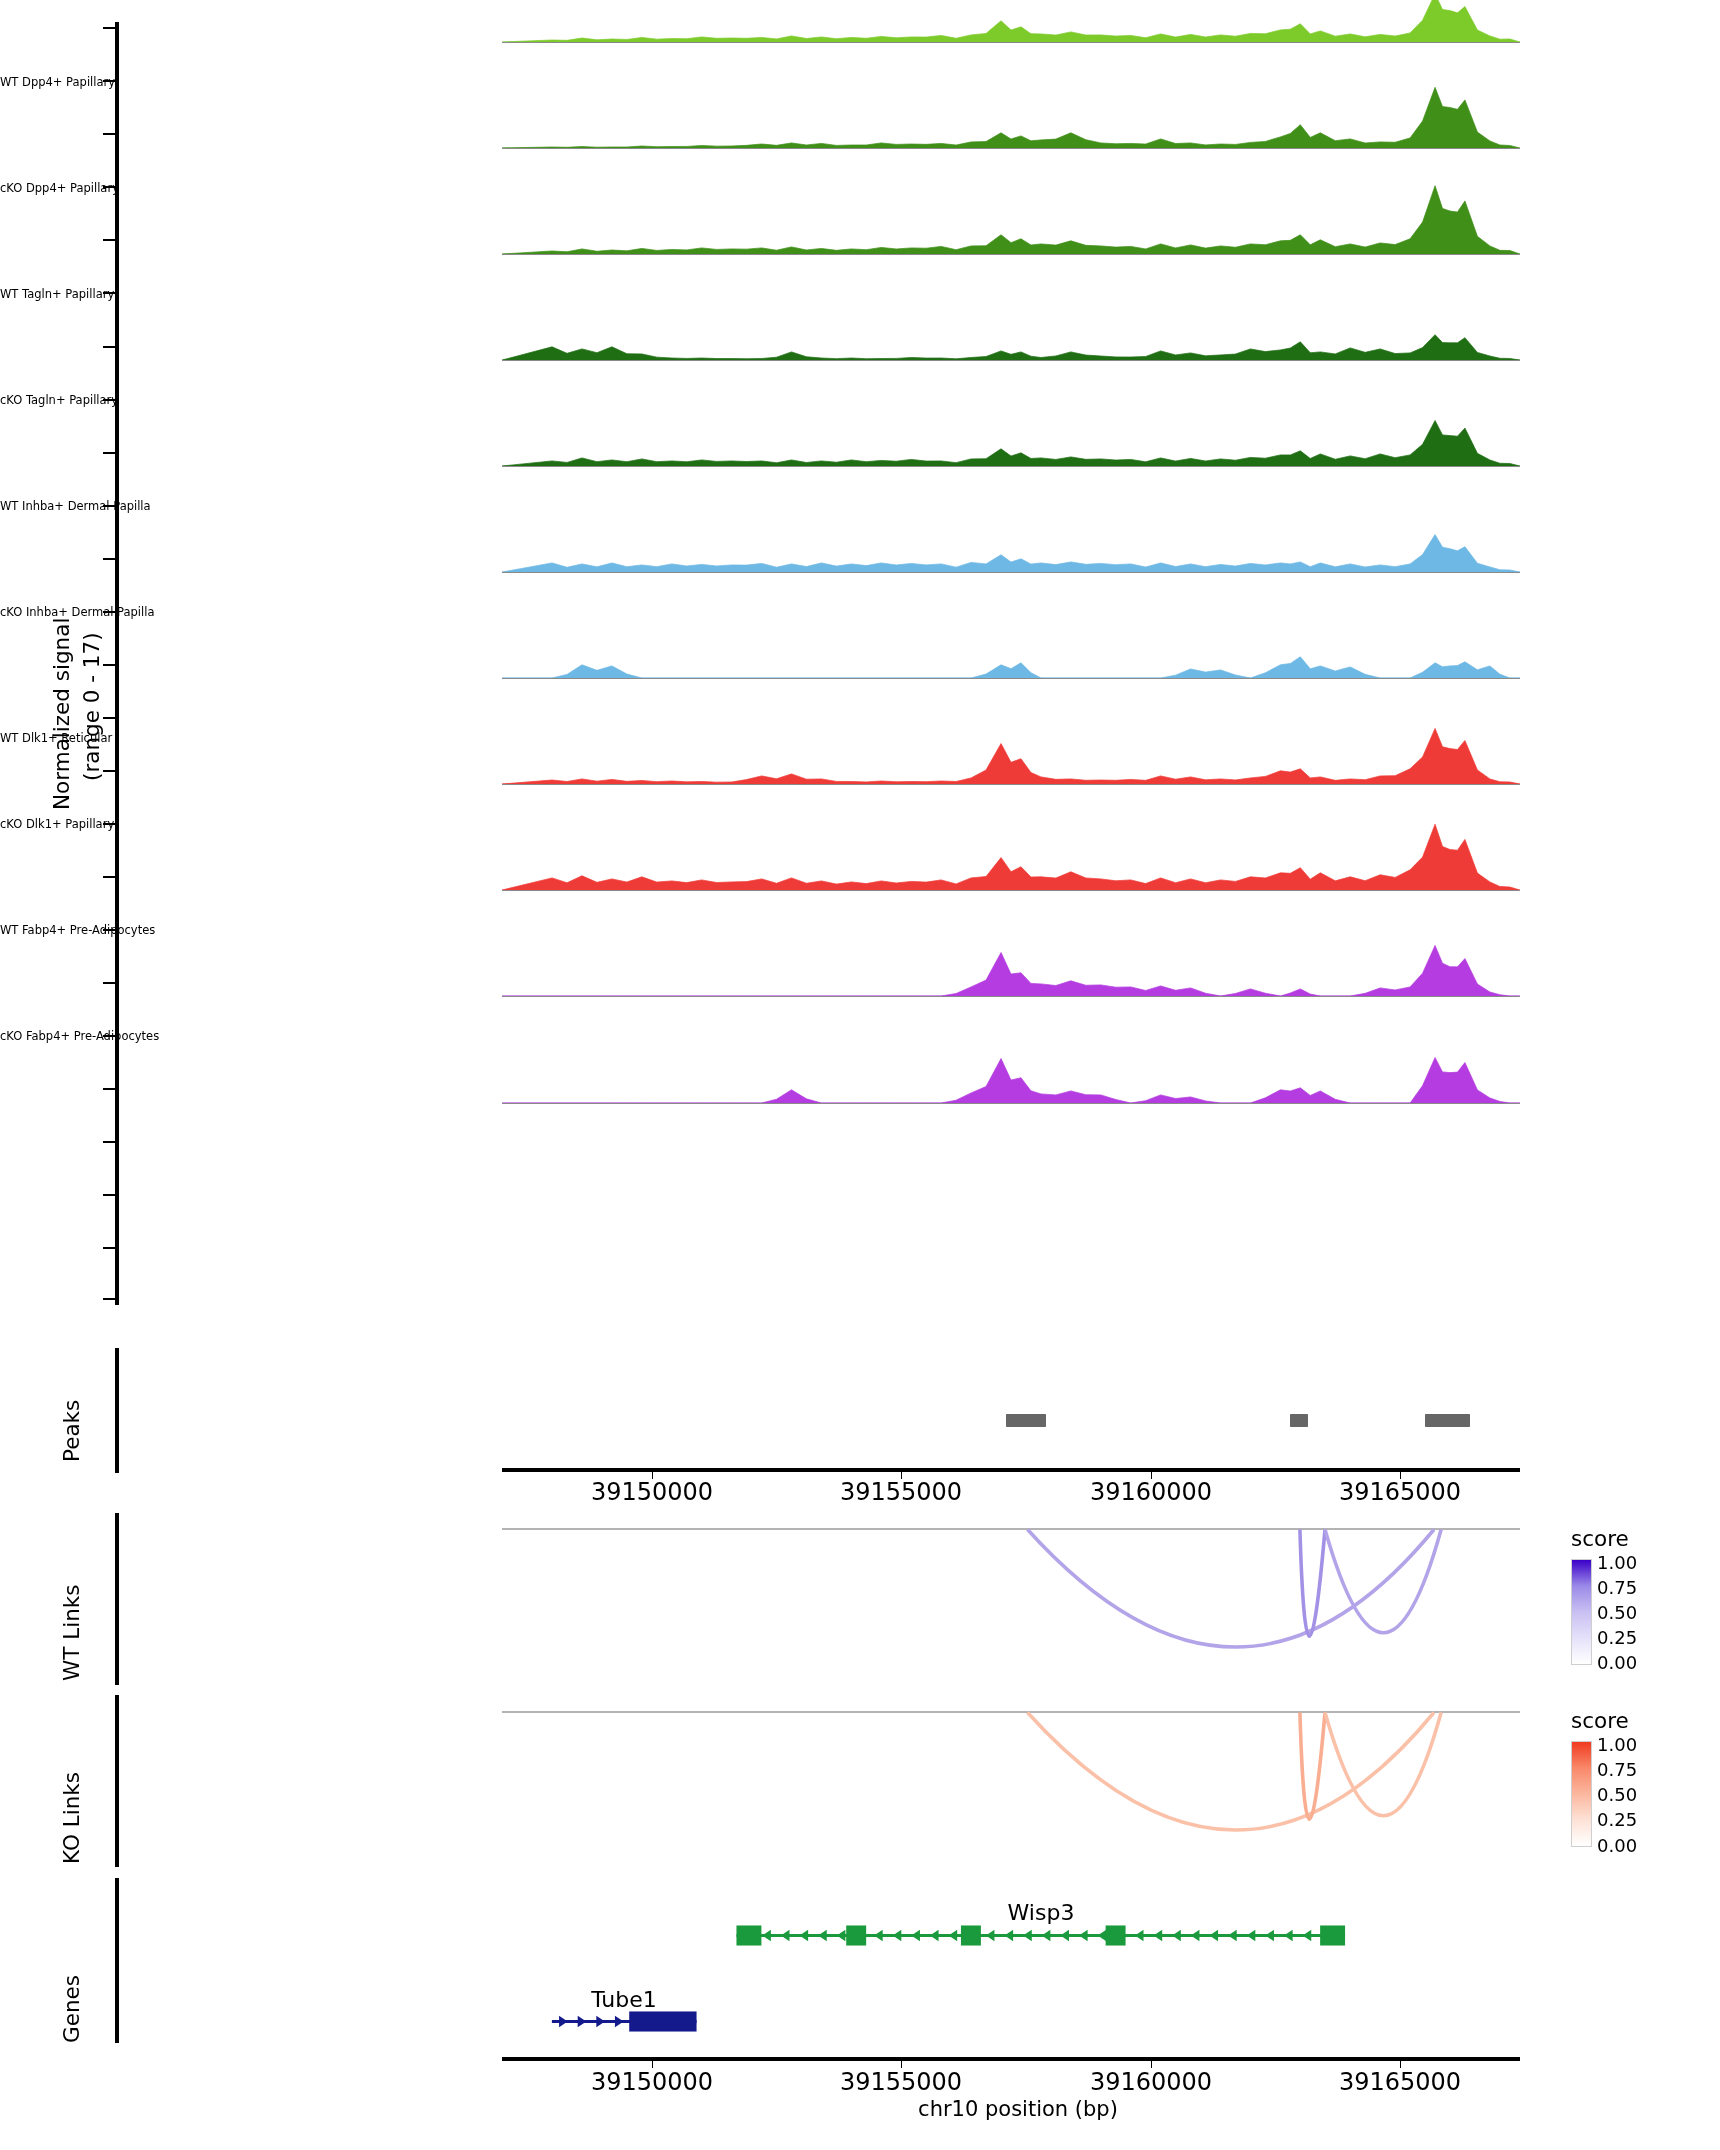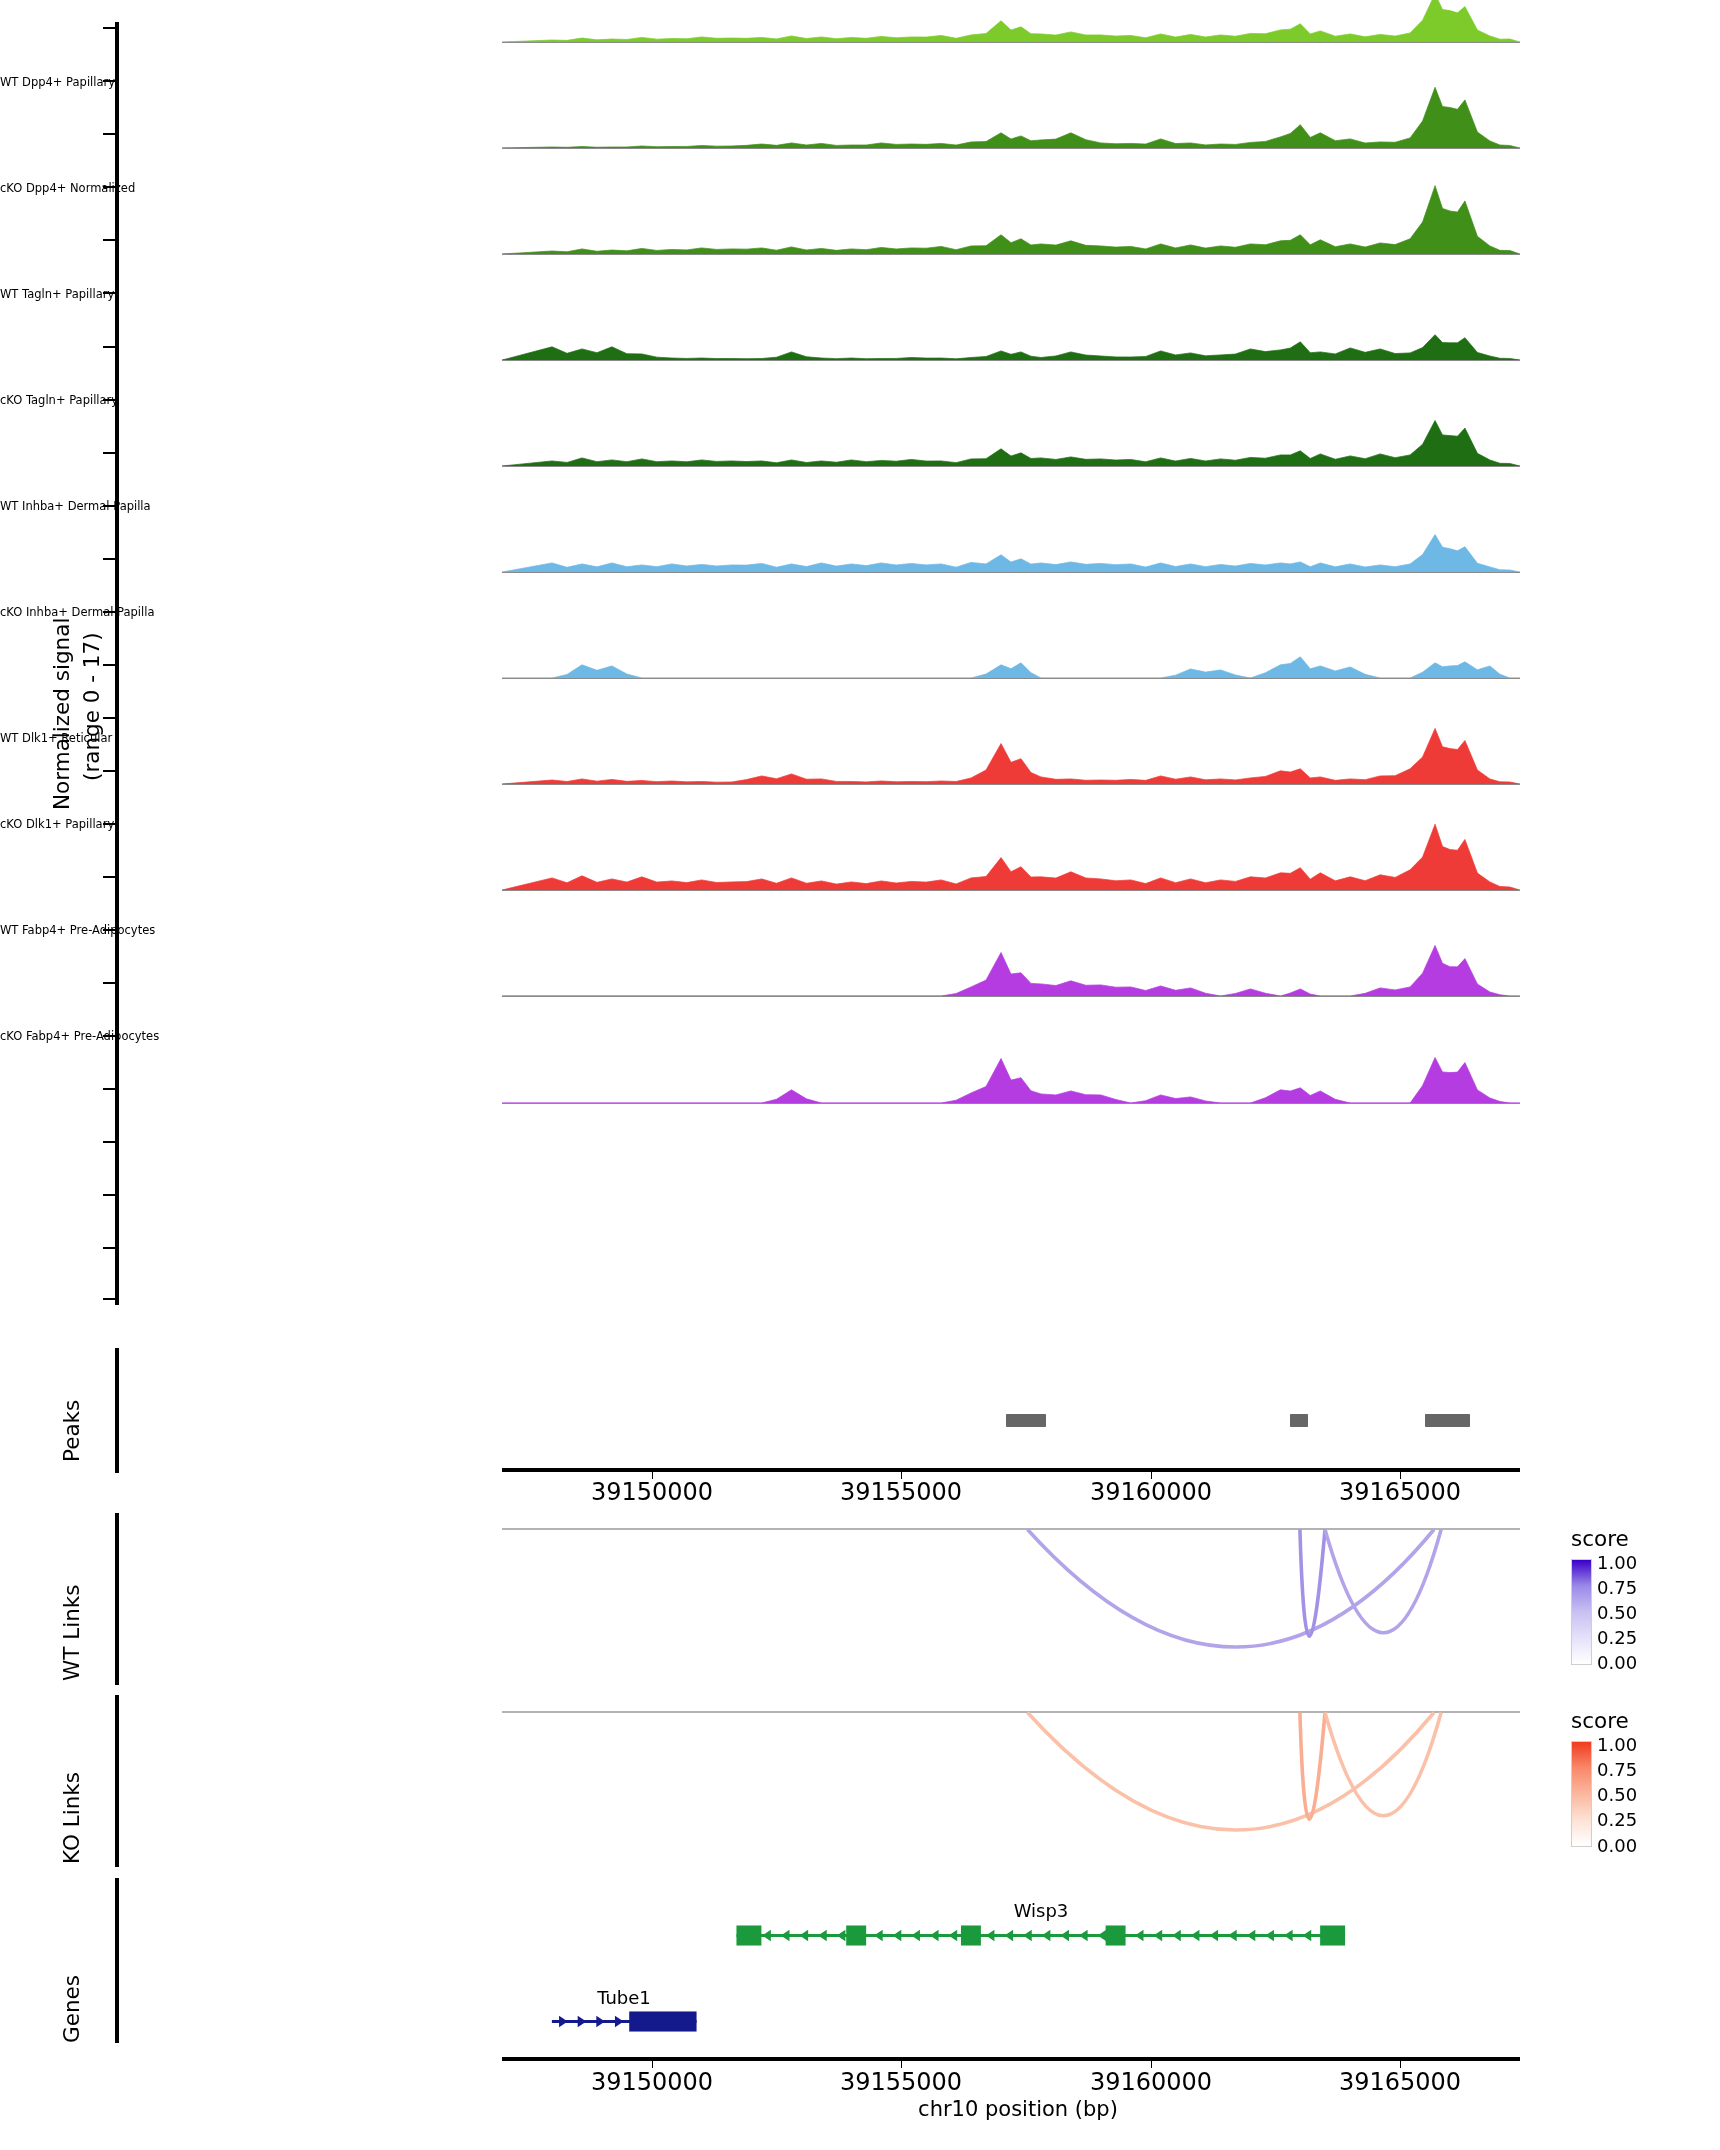--- a/index.html
+++ b/index.html
@@ -31,21 +31,21 @@
   
   .axnum{position:absolute;font-size:24px;color:#000;text-align:center;transform:translateX(-50%);}
   .axtickline{position:absolute;background:#000;width:1.4px;height:7.2px;}
 
   
   .legend-title{position:absolute;font-size:21.5px;color:#000;}
   .legend-num{position:absolute;font-size:18px;color:#000;}
   .legend-bar{position:absolute;width:18.6px;}
 
   
-  .genelabel{position:absolute;font-size:18px;text-align:center;transform:translateX(-50%);}
+  .genelabel{position:absolute;font-size:22px;text-align:center;transform:translateX(-50%);}
   .xlabel{position:absolute;font-size:21px;text-align:left;transform:translateX(-50%);}
 </style>
 </head>
 <body>
 
 <div class="root">
 
   <div class="rot" style="left:49px;top:810px;">Normalized signal</div>
   <div class="rot" style="left:79px;top:781px;">(range 0 - 17)</div>
 
@@ -80,21 +80,21 @@
   <div id="tracks-host">
       <div class="baseline" style="left: 502px; top: 42px; width: 1018px;"></div>
       <svg width="1018" height="86" style="position: absolute; left: 502px; top: -44px;" viewBox="0 0 1420 120">
         <path d="M 0 120 L 69.6 117.2 L 90.5 117.7 L 111.4 114.4 L 132.3 117.0 L 153.1 115.8 L 174.0 116.5 L 194.9 113.6 L 215.8 116.0 L 236.7 115.1 L 257.5 115.4 L 278.4 112.9 L 299.3 114.8 L 320.2 114.4 L 341.1 114.8 L 362.0 113.6 L 382.8 115.7 L 403.7 111.5 L 424.6 115.1 L 445.5 112.9 L 466.4 115.4 L 487.3 113.6 L 508.1 114.8 L 529.0 112.2 L 549.9 114.1 L 570.8 112.9 L 591.7 113.1 L 612.5 110.8 L 633.4 114.8 L 654.3 110.1 L 675.2 108.1 L 696.1 90.4 L 710.0 103.3 L 723.9 98.8 L 737.8 108.4 L 751.8 108.7 L 772.6 110.3 L 793.5 105.9 L 814.4 110.2 L 835.3 110.1 L 856.2 111.7 L 877.1 110.8 L 897.9 114.1 L 918.8 108.7 L 939.7 113.1 L 960.6 109.4 L 981.5 113.0 L 1002.4 110.1 L 1023.2 111.9 L 1044.1 108.0 L 1065.0 108.5 L 1085.9 103.1 L 1099.8 102.1 L 1113.7 94.6 L 1127.6 108.7 L 1141.6 104.5 L 1162.5 111.9 L 1183.3 108.7 L 1204.2 112.8 L 1225.1 109.4 L 1246.0 111.7 L 1266.9 107.3 L 1284.3 89.5 L 1301.7 52.9 L 1312.1 74.6 L 1322.5 76.2 L 1333.0 79.3 L 1343.4 70.6 L 1360.8 103.3 L 1378.2 111.5 L 1392.2 116.0 L 1406.1 115.8 L 1420 120 Z" fill="#7ccb2a" stroke="#7ccb2a" stroke-width="1"></path>
       </svg>
       <div class="name" style="position: absolute; left: 0px; width: 487px; top: 75px;">WT Dpp4+ Papillary</div>
       <div class="baseline" style="left: 502px; top: 148px; width: 1018px;"></div>
       <svg width="1018" height="86" style="position: absolute; left: 502px; top: 62px;" viewBox="0 0 1420 120">
         <path d="M 0 120 L 69.6 118.6 L 90.5 119.0 L 111.4 117.9 L 132.3 118.9 L 153.1 118.6 L 174.0 118.6 L 194.9 117.2 L 215.8 118.2 L 236.7 117.9 L 257.5 117.8 L 278.4 116.5 L 299.3 117.4 L 320.2 117.2 L 341.1 116.3 L 362.0 114.4 L 382.8 116.3 L 403.7 112.9 L 424.6 115.8 L 445.5 113.6 L 466.4 116.4 L 487.3 115.8 L 508.1 115.8 L 529.0 112.9 L 549.9 115.0 L 570.8 114.4 L 591.7 114.9 L 612.5 113.6 L 633.4 115.9 L 654.3 111.5 L 675.2 111.0 L 696.1 98.8 L 710.0 107.5 L 723.9 103.1 L 737.8 110.0 L 751.8 108.7 L 772.6 107.6 L 793.5 98.8 L 814.4 108.4 L 835.3 112.9 L 856.2 114.1 L 877.1 113.6 L 897.9 114.5 L 918.8 107.3 L 939.7 113.8 L 960.6 112.9 L 981.5 115.7 L 1002.4 114.4 L 1023.2 115.0 L 1044.1 112.2 L 1065.0 110.8 L 1085.9 104.5 L 1099.8 99.7 L 1113.7 87.5 L 1127.6 105.2 L 1141.6 98.8 L 1162.5 109.8 L 1183.3 107.3 L 1204.2 113.0 L 1225.1 111.5 L 1246.0 112.0 L 1266.9 105.9 L 1284.3 82.2 L 1301.7 35.3 L 1312.1 62.2 L 1322.5 63.5 L 1333.0 66.1 L 1343.4 52.9 L 1360.8 97.8 L 1378.2 110.1 L 1392.2 115.8 L 1406.1 116.5 L 1420 120 Z" fill="#3f8f18" stroke="#3f8f18" stroke-width="1"></path>
       </svg>
-      <div class="name" style="position: absolute; left: 0px; width: 487px; top: 181px;">cKO Dpp4+ Normalized</div>
+      <div class="name" style="position: absolute; left: 0px; width: 487px; top: 181px;">cKO Dpp4+ Papillary</div>
       <div class="baseline" style="left: 502px; top: 254px; width: 1018px;"></div>
       <svg width="1018" height="86" style="position: absolute; left: 502px; top: 168px;" viewBox="0 0 1420 120">
         <path d="M 0 120 L 69.6 115.8 L 90.5 116.9 L 111.4 112.9 L 132.3 116.2 L 153.1 114.4 L 174.0 115.6 L 194.9 112.2 L 215.8 115.0 L 236.7 113.6 L 257.5 114.3 L 278.4 111.5 L 299.3 113.6 L 320.2 112.9 L 341.1 113.2 L 362.0 111.5 L 382.8 114.7 L 403.7 110.1 L 424.6 114.4 L 445.5 112.2 L 466.4 114.9 L 487.3 112.9 L 508.1 114.0 L 529.0 110.8 L 549.9 113.0 L 570.8 111.5 L 591.7 111.9 L 612.5 109.4 L 633.4 114.0 L 654.3 108.7 L 675.2 108.5 L 696.1 93.2 L 710.0 104.2 L 723.9 98.8 L 737.8 107.4 L 751.8 105.9 L 772.6 107.6 L 793.5 101.6 L 814.4 107.9 L 835.3 108.7 L 856.2 110.4 L 877.1 109.4 L 897.9 112.9 L 918.8 105.9 L 939.7 111.5 L 960.6 107.3 L 981.5 111.8 L 1002.4 108.7 L 1023.2 110.6 L 1044.1 105.9 L 1065.0 107.1 L 1085.9 101.6 L 1099.8 100.9 L 1113.7 93.2 L 1127.6 107.2 L 1141.6 100.2 L 1162.5 109.8 L 1183.3 105.9 L 1204.2 110.3 L 1225.1 104.5 L 1246.0 106.9 L 1266.9 98.8 L 1284.3 75.4 L 1301.7 24.7 L 1312.1 56.4 L 1322.5 60.0 L 1333.0 61.5 L 1343.4 45.9 L 1360.8 95.4 L 1378.2 108.7 L 1392.2 114.9 L 1406.1 115.1 L 1420 120 Z" fill="#3f8f18" stroke="#3f8f18" stroke-width="1"></path>
       </svg>
       <div class="name" style="position: absolute; left: 0px; width: 487px; top: 287px;">WT Tagln+ Papillary</div>
       <div class="baseline" style="left: 502px; top: 360px; width: 1018px;"></div>
       <svg width="1018" height="86" style="position: absolute; left: 502px; top: 274px;" viewBox="0 0 1420 120">
         <path d="M 0 120 L 69.6 101.6 L 90.5 110.7 L 111.4 104.5 L 132.3 109.8 L 153.1 101.6 L 174.0 111.2 L 194.9 111.5 L 215.8 116.0 L 236.7 117.2 L 257.5 117.8 L 278.4 117.2 L 299.3 118.0 L 320.2 117.9 L 341.1 118.2 L 362.0 117.9 L 382.8 116.1 L 403.7 108.7 L 424.6 115.5 L 445.5 117.2 L 466.4 118.1 L 487.3 117.2 L 508.1 118.2 L 529.0 117.9 L 549.9 117.8 L 570.8 116.5 L 591.7 117.3 L 612.5 117.2 L 633.4 118.3 L 654.3 116.5 L 675.2 115.1 L 696.1 107.3 L 710.0 112.1 L 723.9 108.7 L 737.8 114.7 L 751.8 116.5 L 772.6 114.3 L 793.5 108.7 L 814.4 113.1 L 835.3 114.4 L 856.2 115.7 L 877.1 115.8 L 897.9 115.1 L 918.8 107.3 L 939.7 112.9 L 960.6 110.1 L 981.5 114.2 L 1002.4 112.9 L 1023.2 111.7 L 1044.1 104.5 L 1065.0 108.3 L 1085.9 105.9 L 1099.8 103.3 L 1113.7 94.6 L 1127.6 109.9 L 1141.6 108.7 L 1162.5 111.5 L 1183.3 103.1 L 1204.2 109.3 L 1225.1 104.5 L 1246.0 111.0 L 1266.9 110.1 L 1284.3 102.7 L 1301.7 84.7 L 1312.1 95.7 L 1322.5 96.0 L 1333.0 96.0 L 1343.4 88.9 L 1360.8 109.4 L 1378.2 114.4 L 1392.2 117.6 L 1406.1 117.9 L 1420 120 Z" fill="#1f6e14" stroke="#1f6e14" stroke-width="1"></path>
       </svg>
       <div class="name" style="position: absolute; left: 0px; width: 487px; top: 393px;">cKO Tagln+ Papillary</div>

